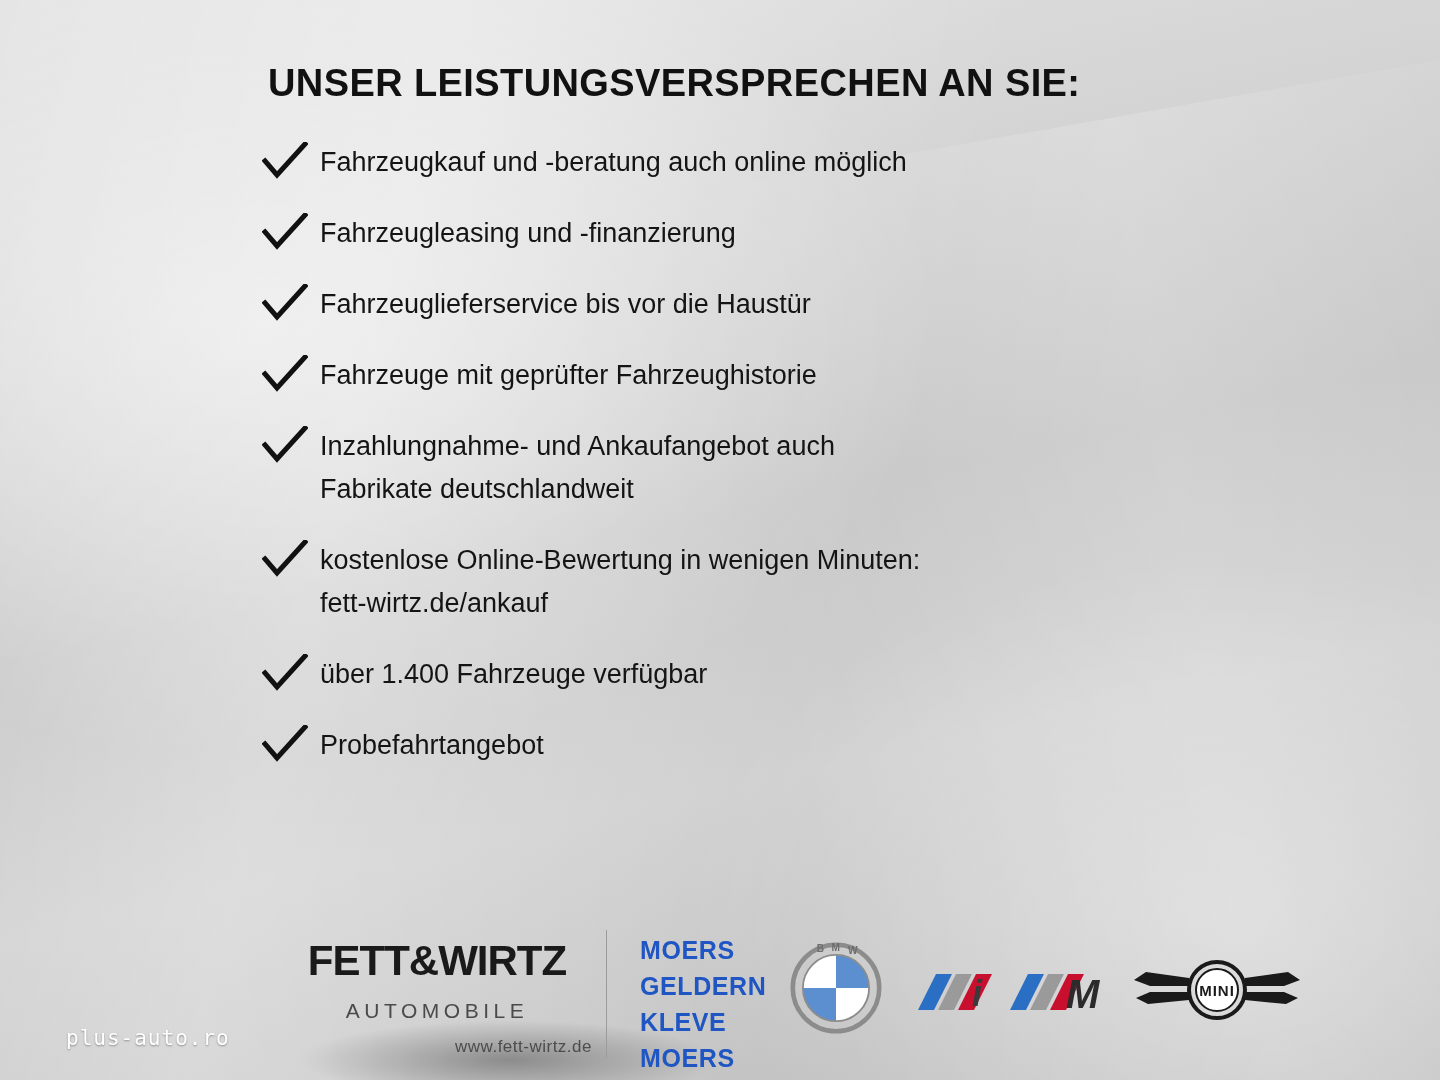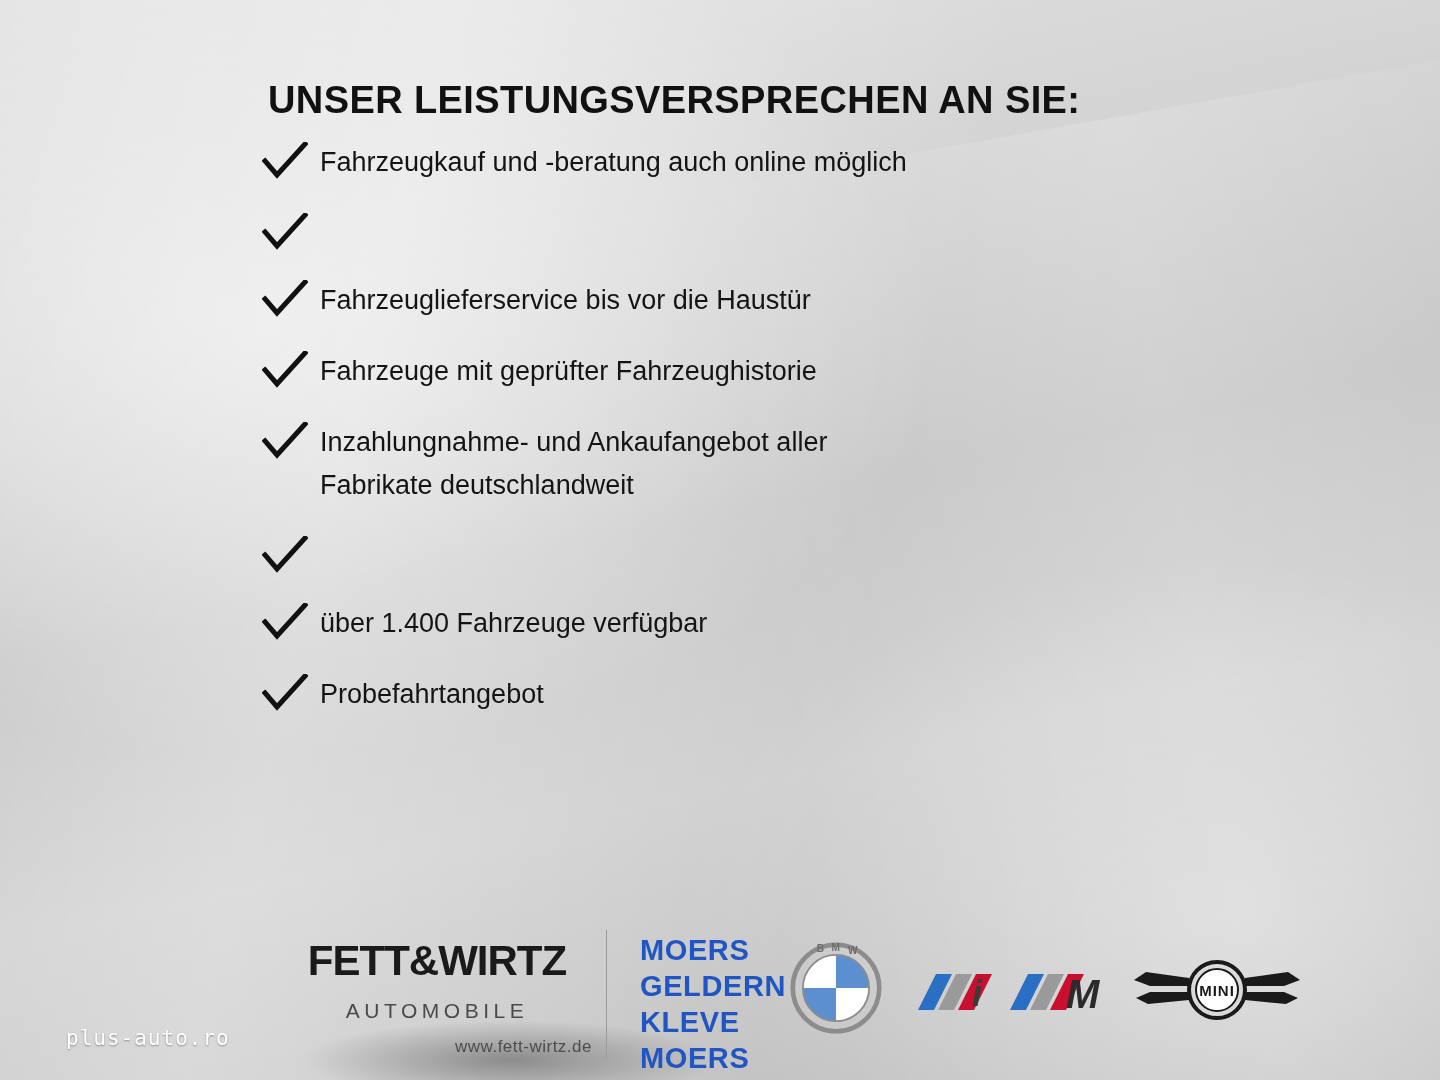--- a/index.html
+++ b/index.html
@@ -40,21 +40,21 @@
     width: 60%;
     height: 120%;
     transform: rotate(-10deg);
     background: linear-gradient(90deg, rgba(255,255,255,0) 0%, rgba(255,255,255,0.18) 50%, rgba(255,255,255,0) 100%);
     pointer-events: none;
   }
 
   .headline {
     position: absolute;
     left: 268px;
-    top: 79px;
+    top: 62px;
     font-size: 38px;
     font-weight: bold;
     letter-spacing: 0.4px;
     color: #111;
     white-space: nowrap;
   }
 
   .list {
     position: absolute;
     left: 262px;
@@ -130,21 +130,21 @@
     width: 1px;
     height: 128px;
     background: #9b9b9b;
   }
   .cities {
     position: absolute;
     left: 640px;
     top: 12px;
     color: #1f56c4;
     font-weight: bold;
-    font-size: 29px;
+    font-size: 25px;
     line-height: 36px;
     letter-spacing: 0.6px;
   }
 
   .bmw-logo {
     position: absolute;
     left: 790px;
     top: 22px;
     width: 92px;
     height: 92px;
@@ -204,20 +204,21 @@
       </span>
       <span class="item-text">Fahrzeugkauf und -beratung auch online möglich</span>
     </div>
 
     <div class="item">
       <span class="check">
         <svg viewBox="0 0 46 40" width="46" height="40">
             <path d="M3 19 L15 33 L43 2" fill="none" stroke="#111111" stroke-width="5" stroke-linecap="square"></path>
           </svg>
       </span>
+      <span class="item-text">Fahrzeugleasing und -finanzierung</span>
     </div>
 
     <div class="item">
       <span class="check">
         <svg viewBox="0 0 46 40" width="46" height="40">
             <path d="M3 19 L15 33 L43 2" fill="none" stroke="#111111" stroke-width="5" stroke-linecap="square"></path>
           </svg>
       </span>
       <span class="item-text">Fahrzeuglieferservice bis vor die Haustür</span>
     </div>
@@ -230,30 +231,32 @@
       </span>
       <span class="item-text">Fahrzeuge mit geprüfter Fahrzeughistorie</span>
     </div>
 
     <div class="item">
       <span class="check">
         <svg viewBox="0 0 46 40" width="46" height="40">
             <path d="M3 19 L15 33 L43 2" fill="none" stroke="#111111" stroke-width="5" stroke-linecap="square"></path>
           </svg>
       </span>
-      <span class="item-text">Inzahlungnahme- und Ankaufangebot aller
+      <span class="item-text">Inzahlungnahme- und Ankaufangebot auch
 Fabrikate deutschlandweit</span>
     </div>
 
     <div class="item">
       <span class="check">
         <svg viewBox="0 0 46 40" width="46" height="40">
             <path d="M3 19 L15 33 L43 2" fill="none" stroke="#111111" stroke-width="5" stroke-linecap="square"></path>
           </svg>
       </span>
+      <span class="item-text">kostenlose Online-Bewertung in wenigen Minuten:
+fett-wirtz.de/ankauf</span>
     </div>
 
     <div class="item">
       <span class="check">
         <svg viewBox="0 0 46 40" width="46" height="40">
             <path d="M3 19 L15 33 L43 2" fill="none" stroke="#111111" stroke-width="5" stroke-linecap="square"></path>
           </svg>
       </span>
       <span class="item-text">über 1.400 Fahrzeuge verfügbar</span>
     </div>

